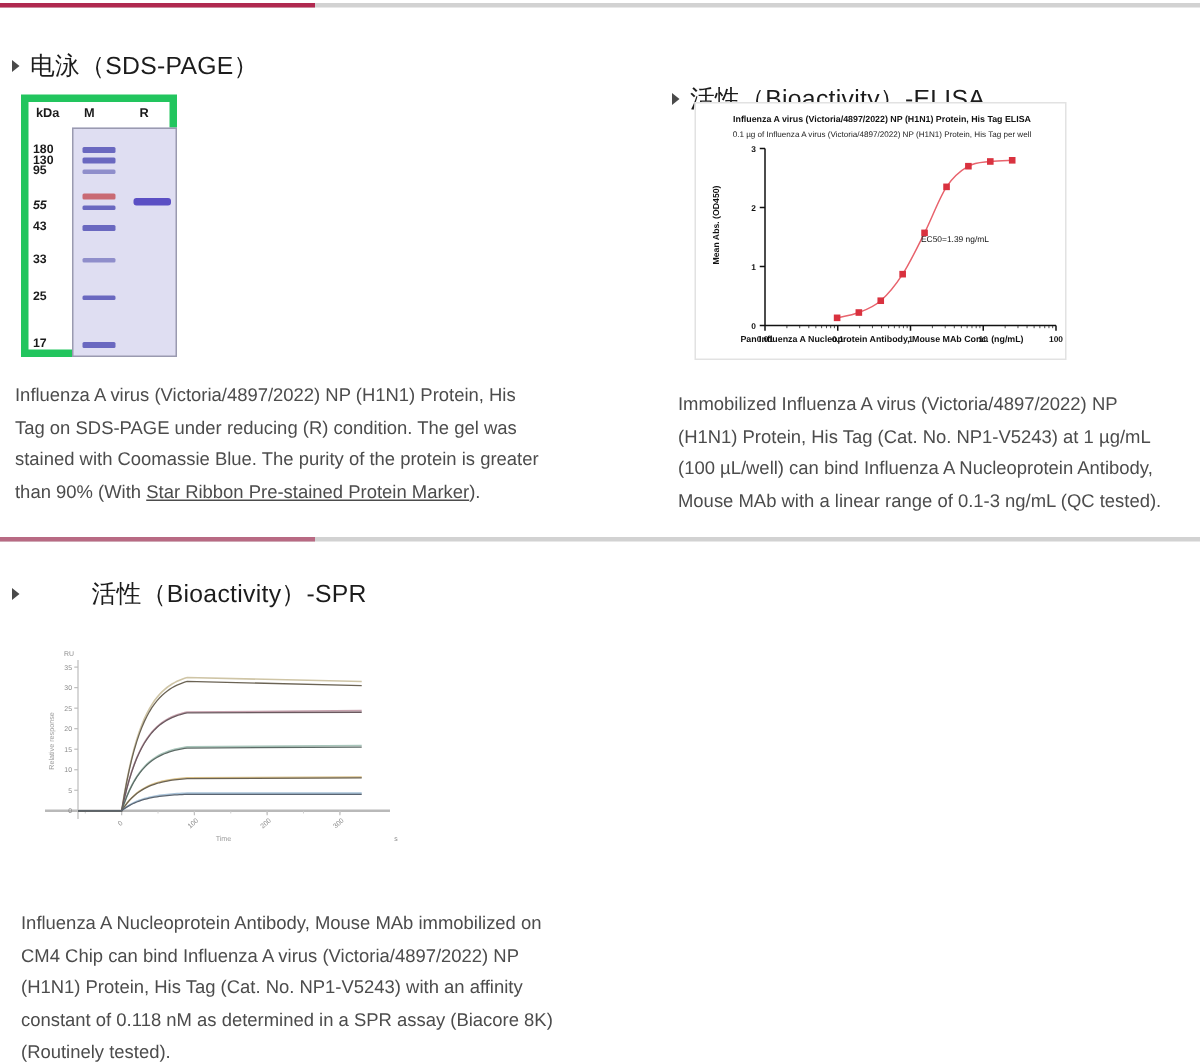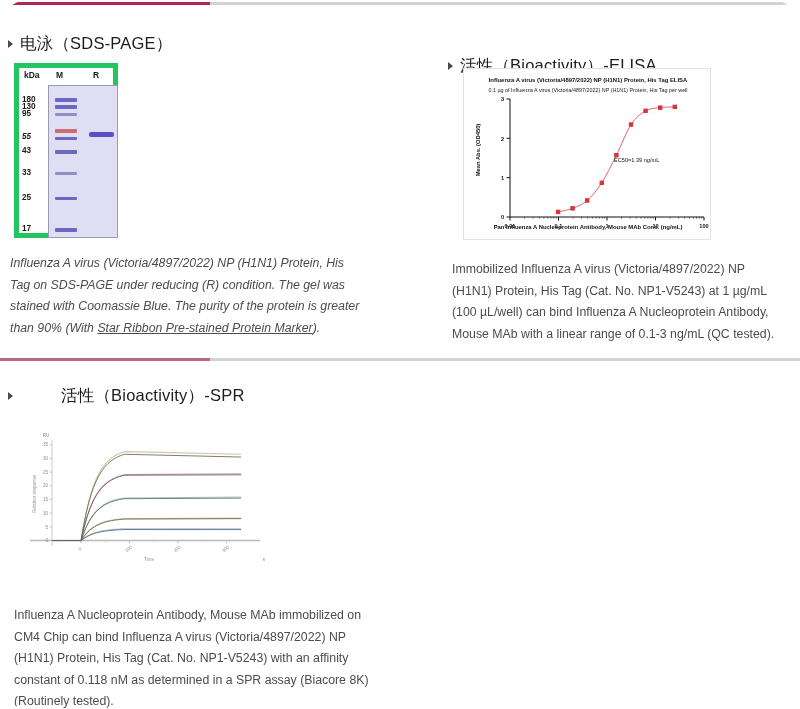--- a/index.html
+++ b/index.html
@@ -3,21 +3,21 @@
 <meta charset="utf-8">
 <style>
   * { box-sizing: border-box; }
   html, body {
     margin: 0; padding: 0;
     width: 800px; height: 709px;
     background: #ffffff;
     font-family: "Liberation Sans", sans-serif;
     color: #404040;
   }
-  .page { position: relative; width: 800px; height: 709px; overflow: hidden; border-radius: 28px; }
+  .page { position: relative; width: 800px; height: 709px; overflow: hidden; }
 
   
   .divider { position: absolute; left: 0; width: 800px; height: 3px; background: #d2d2d2; }
   .divider .accent { position: absolute; left: 0; top: 0; height: 3px; width: 210px; background: #b0294f; }
   .divider.soft .accent { background: #b86a83; }
   #divider-top { top: 2px; }
   #divider-mid { top: 358px; }
 
   
   .sec-head {
@@ -37,21 +37,21 @@
   #head-elisa { left: 448px; top: 55px; }
   #head-spr { left: 8px; top: 385px; gap: 48px; }
 
   
   .caption {
     position: absolute;
     font-size: 12.3px;
     line-height: 21.5px;
     color: #4c4c4c;
   }
-  #cap-sds { left: 10px; top: 253px; width: 350px; font-style: italic; }
+  #cap-sds { left: 10px; top: 253px; width: 350px; }
   #cap-elisa { left: 452px; top: 259px; width: 335px; }
   #cap-spr { left: 14px; top: 605px; width: 355px; }
   .caption a {
     color: #4c4c4c; text-decoration: underline; cursor: pointer;
   }
 
   
   #gel-figure {
     position: absolute; left: 14px; top: 63px;
     width: 104px; height: 175px;

